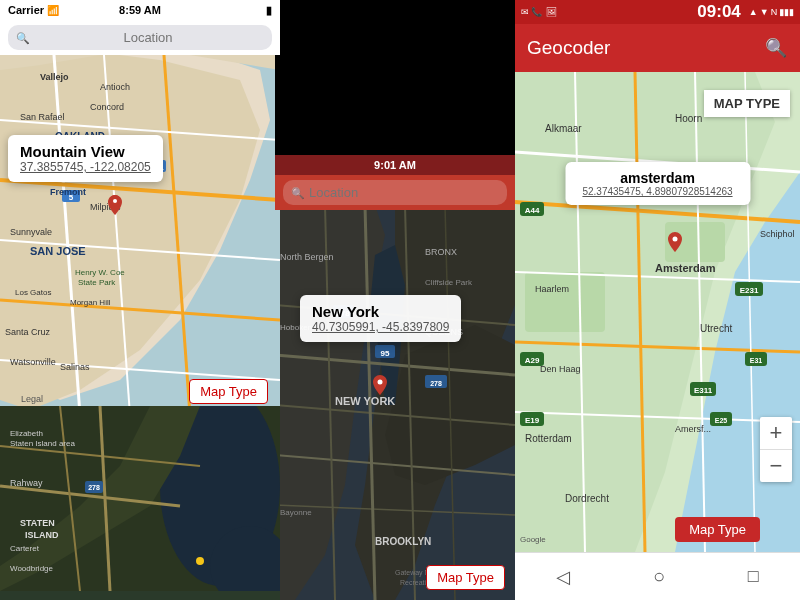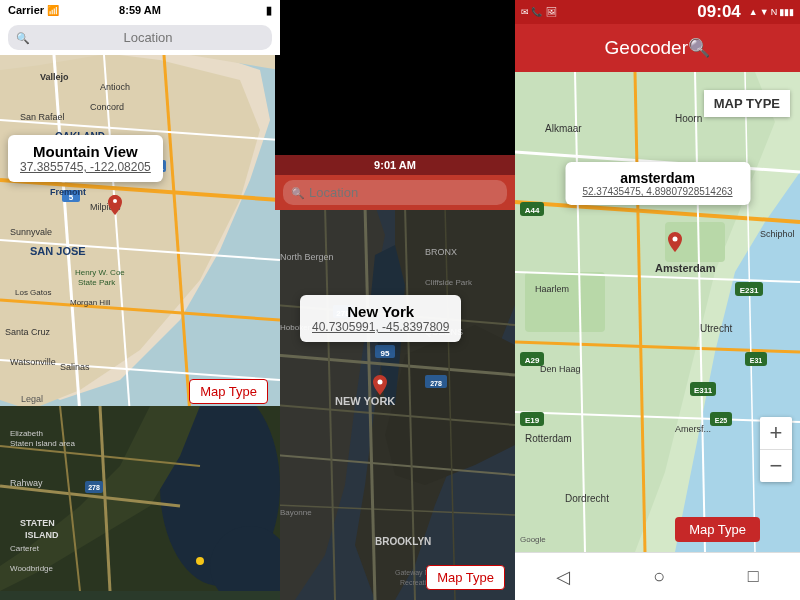--- a/index.html
+++ b/index.html
@@ -57,21 +57,20 @@
       border-radius: 6px;
       padding: 8px 12px;
       box-shadow: 0 2px 8px rgba(0,0,0,0.3);
       font-size: 13px;
     }
 
     .info-popup .city-name {
       font-weight: bold;
       font-size: 15px;
       color: #000;
-      text-align: center;
     }
 
     .info-popup .coords {
       color: #555;
       font-size: 12px;
       text-decoration: underline;
     }
 
     #left-info-popup {
       top: 130px;
@@ -436,21 +435,21 @@
     </span>
     <span style="color:#fff;font-size:17px;font-weight:bold;margin-left:auto;">09:04</span>
     <span style="color:#fff;font-size:9px;display:flex;gap:2px;align-items:center;margin-left:4px;">
       <span>▲</span>
         <span>▼</span>
         <span>N</span>
         <span>▮▮▮</span>
     </span>
   </div>
 
-  <div id="right-toolbar" style="position:absolute;top:24px;left:0;width:100%;height:48px;background:#c62828;display:flex;align-items:center;padding:0 12px;justify-content:center;z-index:20;">
+  <div id="right-toolbar" style="position:absolute;top:24px;left:0;width:100%;height:48px;background:#c62828;display:flex;align-items:center;padding:0 12px;justify-content:space-between;z-index:20;">
     <span style="color:#fff;font-size:19px;font-weight:500;">Geocoder</span>
     <span style="color:#fff;font-size:18px;cursor:pointer;">🔍</span>
   </div>
 
   <div id="right-map" style="position:absolute;top:72px;left:0;width:100%;height:480px;overflow:hidden;">
     <svg width="285" height="480" viewBox="0 0 285 480" xmlns="http://www.w3.org/2000/svg">
 
       <rect width="285" height="480" fill="#a8d4e8"></rect>
 
       <polygon points="0,0 285,0 285,100 250,150 220,200 200,280 180,380 160,480 0,480" fill="#d4e8c8"></polygon>

